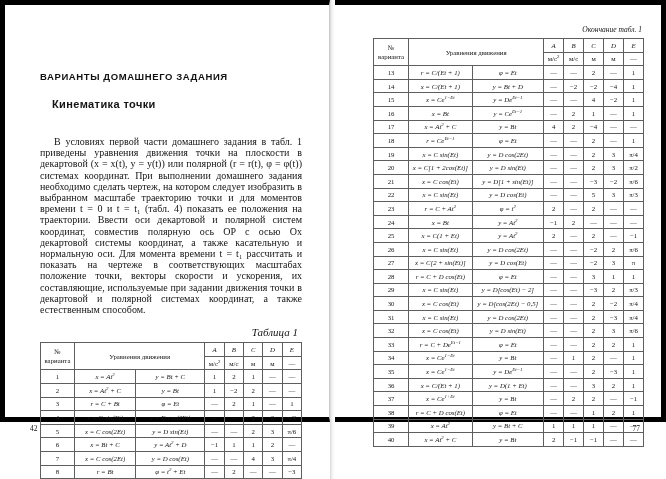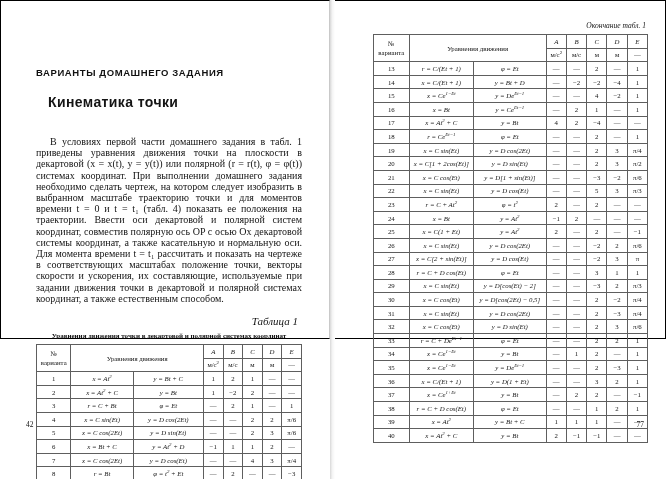--- a/index.html
+++ b/index.html
@@ -1,31 +1,31 @@
 <!DOCTYPE html>
 <html><head>
 <meta charset="utf-8">
 <style>
   * { box-sizing: border-box; margin: 0; padding: 0; }
   html, body { width: 666px; height: 479px; overflow: hidden; background: #ffffff; }
   body { font-family: "Liberation Serif", serif; color: #141414; }
 
   .spread { position: relative; width: 666px; height: 479px; display: flex; background: #fff; }
-  .page { position: relative; height: 339px; background: #fff; border: 1px solid #000000; }
+  .page { position: relative; height: 422px; background: #fff; border: 5px solid #000000; }
   .page.left  { width: 330px; border-right: 1px solid #c9c9c9; }
   .page.right { width: 331px; border-left: none; }
   .gutter { width: 5px; height: 479px;
             background: linear-gradient(to right, #d8d8d8 0%, #f4f4f4 45%, #ffffff 100%); }
 
   
   .left-content { padding: 66px 27px 5px 35px; }
   .doc-heading { font-family: "Liberation Sans", sans-serif; font-weight: bold;
                  font-size: 9.5px; letter-spacing: 0.6px; color: #111; }
   .doc-subheading { font-family: "Liberation Sans", sans-serif; font-weight: bold;
-                    font-size: 14px; letter-spacing: 0.4px; margin: 16px 0 4px 12px; }
+                    font-size: 11px; letter-spacing: 0.4px; margin: 16px 0 4px 12px; }
   .body-par { margin-top: 26px; font-size: 10px; line-height: 11.2px;
               text-align: justify; text-indent: 14px; }
   .table-caption { margin-top: 11px; font-style: italic; font-size: 11px;
                    text-align: right; padding-right: 4px; }
   .table-title { margin-top: 5px; font-weight: bold; font-size: 7px; text-align: center; }
 
   
   .right-content { padding: 20px 17px 0 38px; }
   .cont-label { font-style: italic; font-size: 7.5px; text-align: right; padding-right: 2px; }
 
@@ -50,21 +50,20 @@
 <body>
 
 <div class="spread">
 
   <div class="page left">
     <div class="left-content">
       <div class="doc-heading">ВАРИАНТЫ ДОМАШНЕГО ЗАДАНИЯ</div>
       <div class="doc-subheading">Кинематика точки</div>
       <p class="body-par">В условиях первой части домашнего задания в табл. 1 приведены уравнения движения точки на плоскости в декартовой (x = x(t), y = y(t)) или полярной (r = r(t), φ = φ(t)) системах координат. При выполнении домашнего задания необходимо сделать чертеж, на котором следует изобразить в выбранном масштабе траекторию точки и для моментов времени t = 0 и t = t₁ (табл. 4) показать ее положения на траектории. Ввести оси декартовой и полярной систем координат, совместив полярную ось OP с осью Ox декартовой системы координат, а также касательную и нормальную оси. Для момента времени t = t₁ рассчитать и показать на чертеже в соответствующих масштабах положение точки, векторы скорости и ускорения, их составляющие, используемые при задании движения точки в декартовой и полярной системах координат, а также естественным способом.</p>
       <div class="table-caption">Таблица 1</div>
-      <div class="table-title">Уравнения движения точки в декартовой и полярной системах координат</div>
       <table class="motion" id="table-left">
           <colgroup>
             <col style="width: 13%;">
             <col style="width: 23.5%;">
             <col style="width: 26.5%;">
             <col style="width: 7.4%;">
             <col style="width: 7.4%;">
             <col style="width: 7.4%;">
             <col style="width: 7.4%;">
             <col style="width: 7.4%;">

